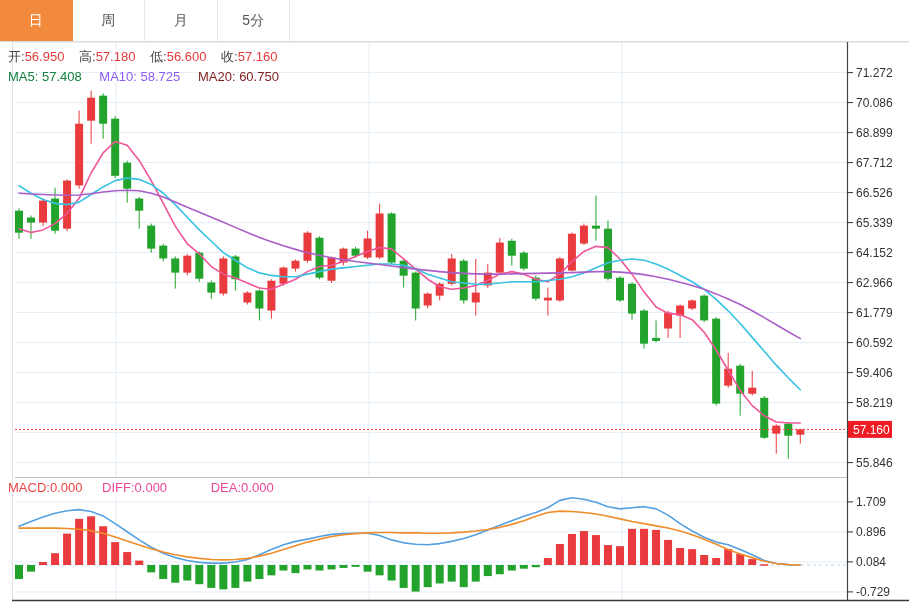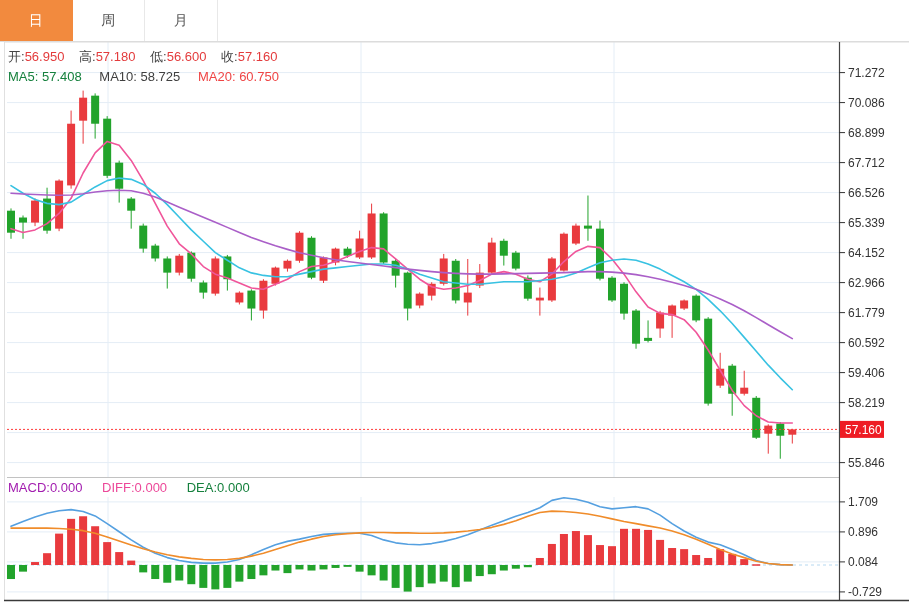--- a/index.html
+++ b/index.html
@@ -15,32 +15,33 @@
   .tab-filler{flex:1;}
   
   .legend{position:absolute;white-space:nowrap;font-size:13px;pointer-events:none;}
   #ohlc-row{left:8px;top:48px;}
   #ohlc-row .lbl{color:#444;}
   #ohlc-row .val{color:#e33b3c;margin-right:11px;}
   #ma-row{left:8px;top:69px;}
   #ma-row span{margin-right:14px;}
   #macd-row{left:8px;top:480px;}
   #macd-row span{margin-right:16px;}
-  .svgwrap{position:absolute;left:4px;top:0;width:810px;height:605px;}
+  .svgwrap{position:absolute;left:12px;top:0;width:810px;height:605px;}
   svg text{font-family:"Liberation Sans",sans-serif;}
 </style>
 </head>
 <body>
 
 <div class="app">
 
   <div class="tabbar">
     <div class="tab active" style="background: rgb(242, 138, 62);">日</div>
     <div class="tab">周</div>
     <div class="tab">月</div>
+    <div class="tab">5分</div>
     <div class="tab-filler"></div>
   </div>
 
   <div class="svgwrap">
     <svg id="chart-svg" width="909" height="605" viewBox="0 0 909 605">
         <line x1="3" y1="72.6" x2="835" y2="72.6" stroke="#e4edf6" stroke-width="1"></line>
         <line x1="3" y1="102.6" x2="835" y2="102.6" stroke="#e4edf6" stroke-width="1"></line>
         <line x1="3" y1="132.6" x2="835" y2="132.6" stroke="#e4edf6" stroke-width="1"></line>
         <line x1="3" y1="162.6" x2="835" y2="162.6" stroke="#e4edf6" stroke-width="1"></line>
         <line x1="3" y1="192.6" x2="835" y2="192.6" stroke="#e4edf6" stroke-width="1"></line>
@@ -311,22 +312,22 @@
 
   <div class="legend" id="ohlc-row">
     <span class="lbl">开:</span><span class="val">56.950</span>
     <span class="lbl">高:</span><span class="val">57.180</span>
     <span class="lbl">低:</span><span class="val">56.600</span>
     <span class="lbl">收:</span><span class="val">57.160</span>
   </div>
 
   <div class="legend" id="ma-row">
     <span id="ma5-span" style="color: #15803d;"><i style="font-style:normal">MA5: </i><i style="font-style:normal">57.408</i></span>
-    <span id="ma10-span" style="color: #404040;"><i style="font-style:normal">MA10: </i><i style="font-style:normal">58.725</i></span>
-    <span id="ma20-span" style="color: #ef4444;"><i style="font-style:normal">MA20: </i><i style="font-style:normal">60.750</i></span>
+    <span id="ma10-span" style="color: #8b5cf6;"><i style="font-style:normal">MA10: </i><i style="font-style:normal">58.725</i></span>
+    <span id="ma20-span" style="color: #7f1d1d;"><i style="font-style:normal">MA20: </i><i style="font-style:normal">60.750</i></span>
   </div>
 
   <div class="legend" id="macd-row">
-    <span id="macd-span" style="color: #a21caf;"><i style="font-style:normal">MACD:</i><i style="font-style:normal">0.000</i></span>
+    <span id="macd-span" style="color: #ef4444;"><i style="font-style:normal">MACD:</i><i style="font-style:normal">0.000</i></span>
     <span id="diff-span" style="color: #ec4899;"><i style="font-style:normal">DIFF:</i><i style="font-style:normal">0.000</i></span>
-    <span id="dea-span" style="color: #15803d;"><i style="font-style:normal">DEA:</i><i style="font-style:normal">0.000</i></span>
+    <span id="dea-span" style="color: #ec4899; margin-left: 24px;"><i style="font-style:normal">DEA:</i><i style="font-style:normal">0.000</i></span>
   </div>
 </div>
 
 </body></html>

